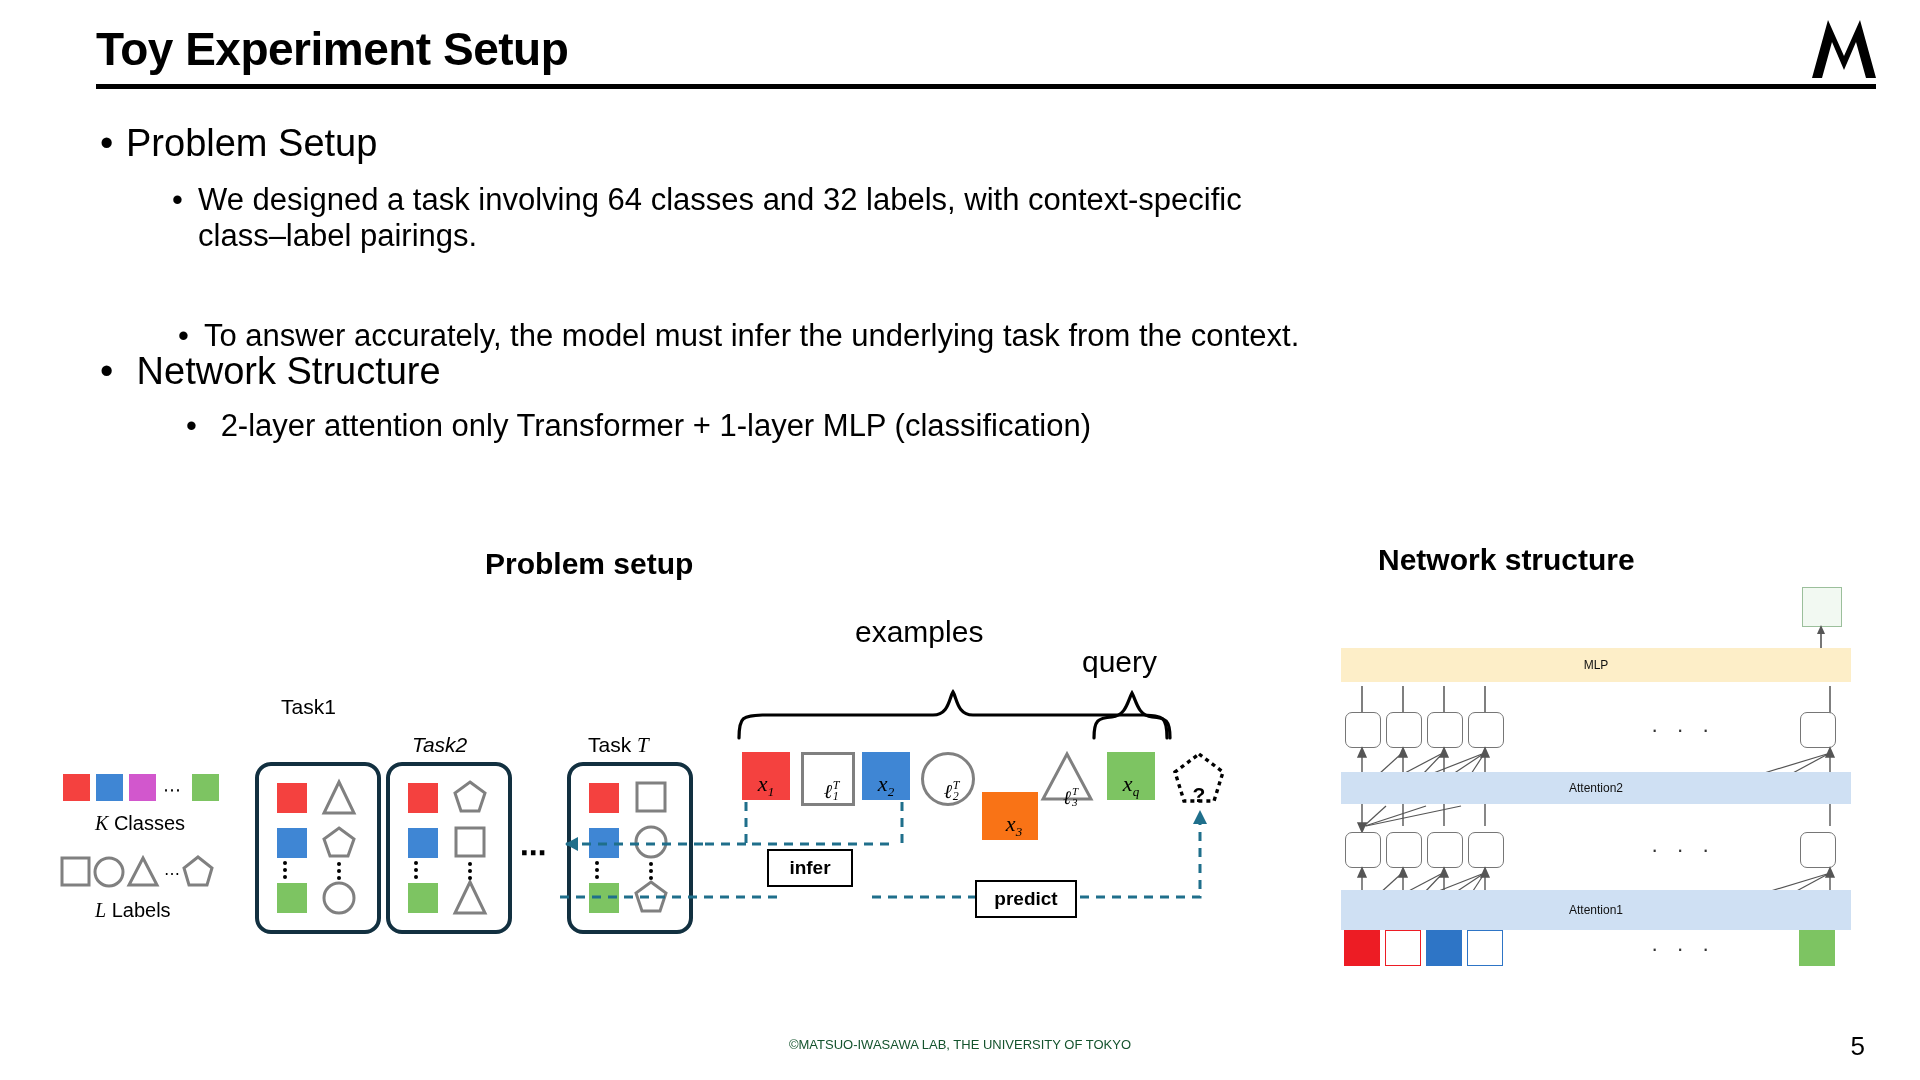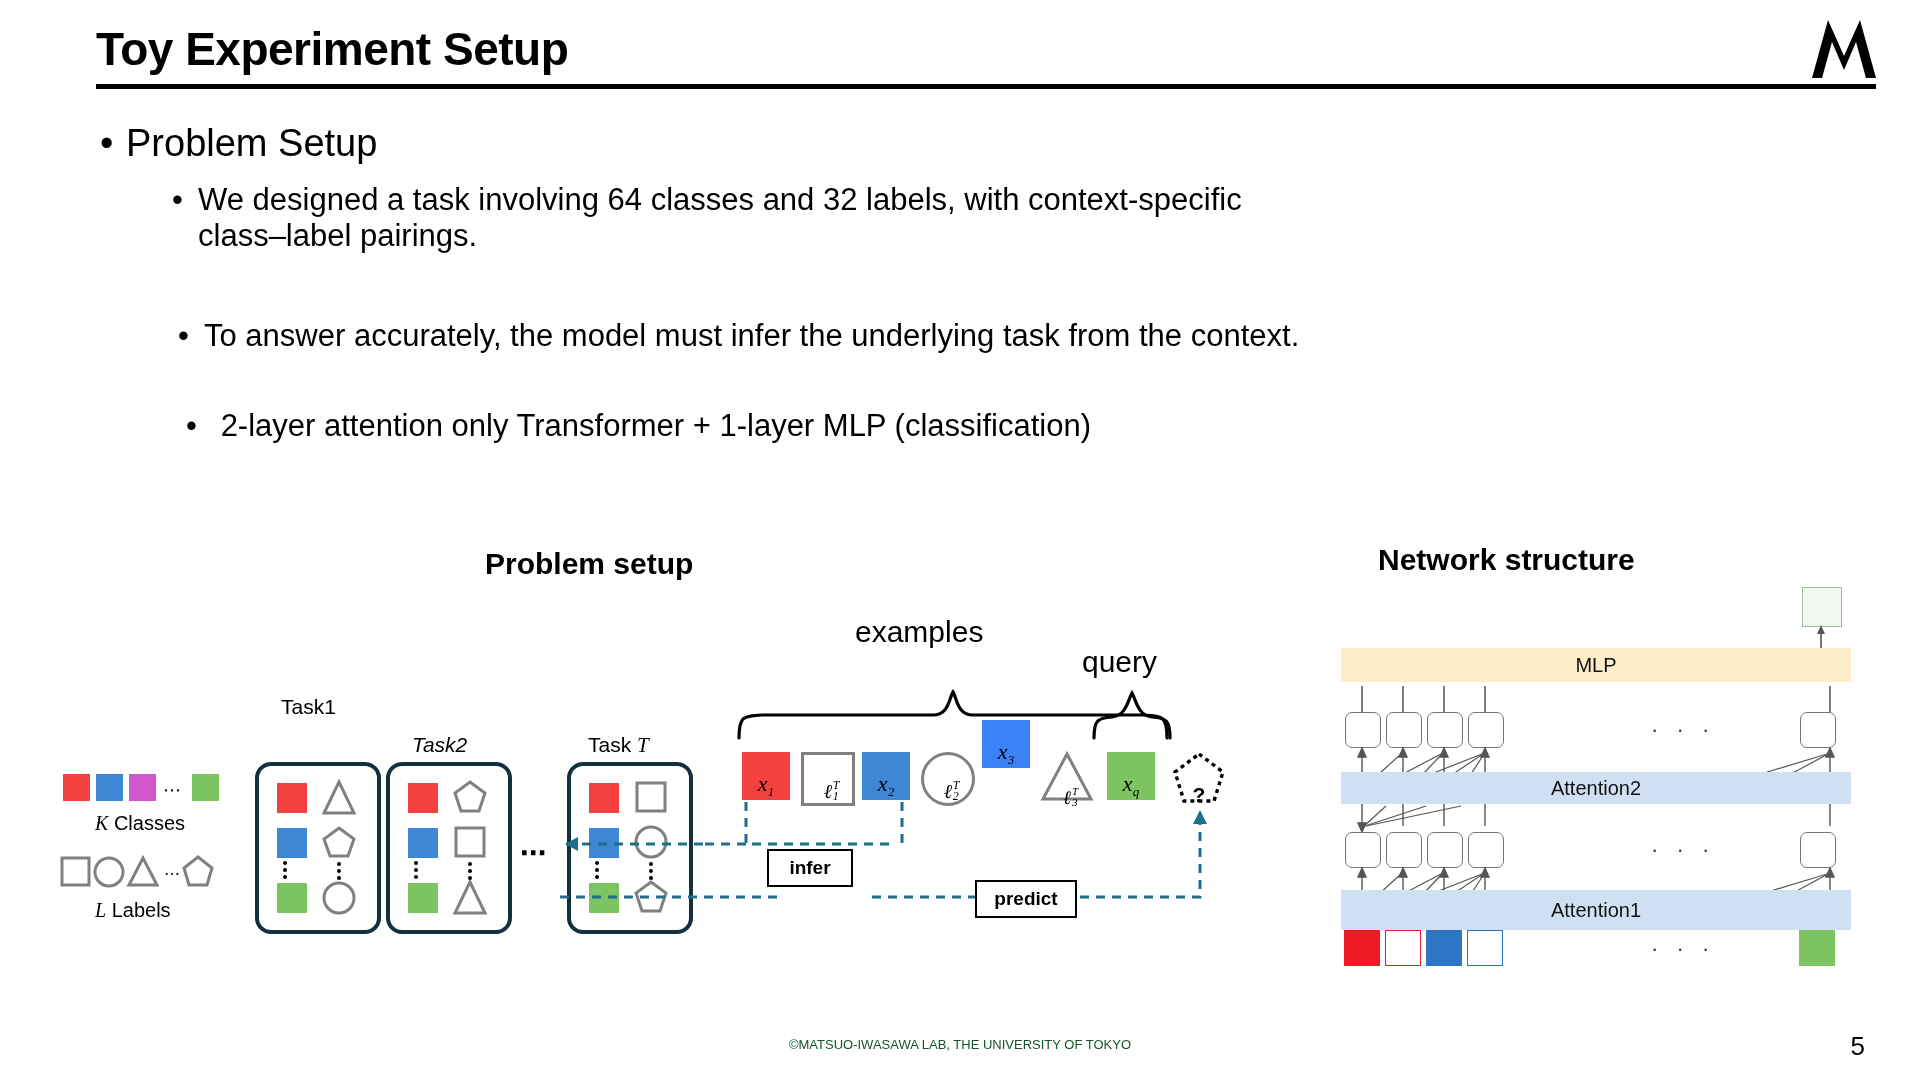--- a/index.html
+++ b/index.html
@@ -62,21 +62,21 @@
 
   .tagbox{
     position:absolute;border:2px solid #000;background:#fff;
     font-size:19px;font-weight:bold;font-family:"Liberation Sans",sans-serif;
     display:flex;align-items:center;justify-content:center;
   }
 
   
   .netbar{
     position:absolute;display:flex;align-items:center;justify-content:center;
-    font-size:20px;font-family:"Liberation Sans",sans-serif;color:#111;
+    font-size:12px;font-family:"Liberation Sans",sans-serif;color:#111;
   }
   .cell{
     position:absolute;border:1.5px solid #767676;border-radius:7px;background:#fff;
     width:34px;height:34px;
   }
   .insq{position:absolute;width:36px;height:36px;}
 
   .footer{
     position:absolute;left:0;right:0;bottom:28px;text-align:center;
     font-size:13px;font-family:"Liberation Sans",sans-serif;color:#14532d;
@@ -106,20 +106,23 @@
 
   <div class="b2" style="left:172px;top:182px;width:1680px;">
     <span class="dot">•</span><span>We designed a task involving 64 classes and 32 labels, with context-specific</span>
     <div style="margin-left:26px;">class–label pairings.</div>
   </div>
 
   <div class="b2" style="left:178px;top:282px;width:1680px;margin-top:36px;">
     <span class="dot">•</span><span>To answer accurately, the model must infer the underlying task from the context.</span>
   </div>
 
+  <div class="b1" style="left:100px;top:350px;">
+    <span class="dot">•</span>&nbsp;<span>Network Structure</span>
+  </div>
 
   <div class="b2" style="left:178px;top:408px;width:1680px;margin-left:8px;">
     <span class="dot">•</span>&nbsp;<span>2-layer attention only Transformer + 1-layer MLP (classification)</span>
   </div>
 
   <div class="sec-cap" style="left:485px;top:547px;">Problem setup</div>
   <div class="sec-cap" style="left:1378px;top:543px;">Network structure</div>
 
   <div>
     <div class="sq" style="left:63px;top:774px;width:27px;height:27px;background:#f4413f;"></div>
@@ -223,21 +226,21 @@
     </div>
 
     <div class="tok tok-sq" style="left:862px;top:752px;background:#3f86d4;">
       <span style="font-size:22px;">x<sub style="font-size:13px;">2</sub></span>
     </div>
 
     <div class="tok" style="left:921px;top:752px;width:48px;height:48px;border:3px solid #808080;border-radius:50%;background:#fff;">
       <span style="font-size:20px;position:relative;">ℓ<sup style="font-size:12px;position:absolute;left:9px;top:-2px;">T</sup><sub style="font-size:12px;position:absolute;left:9px;top:9px;">2</sub></span>
     </div>
 
-    <div class="tok tok-sq" style="left:982px;top:720px;background:#3b82f6;">
+    <div class="tok tok-sq" style="left:982px;top:792px;background:#f97316;padding-left:8px;">
       <span style="font-size:22px;">x<sub style="font-size:13px;">3</sub></span>
     </div>
 
     <div class="tok" style="left:1041px;top:752px;width:52px;height:50px;">
       <svg style="position:absolute;left:0;top:0;" width="52" height="50">
           <polygon points="26,2 50,47 2,47" fill="none" stroke="#808080" stroke-width="3"></polygon>
         </svg>
       <span style="font-size:19px;position:relative;top:7px;">ℓ<sup style="font-size:11px;position:absolute;left:9px;top:-2px;">T</sup><sub style="font-size:11px;position:absolute;left:9px;top:9px;">3</sub></span>
     </div>
 

